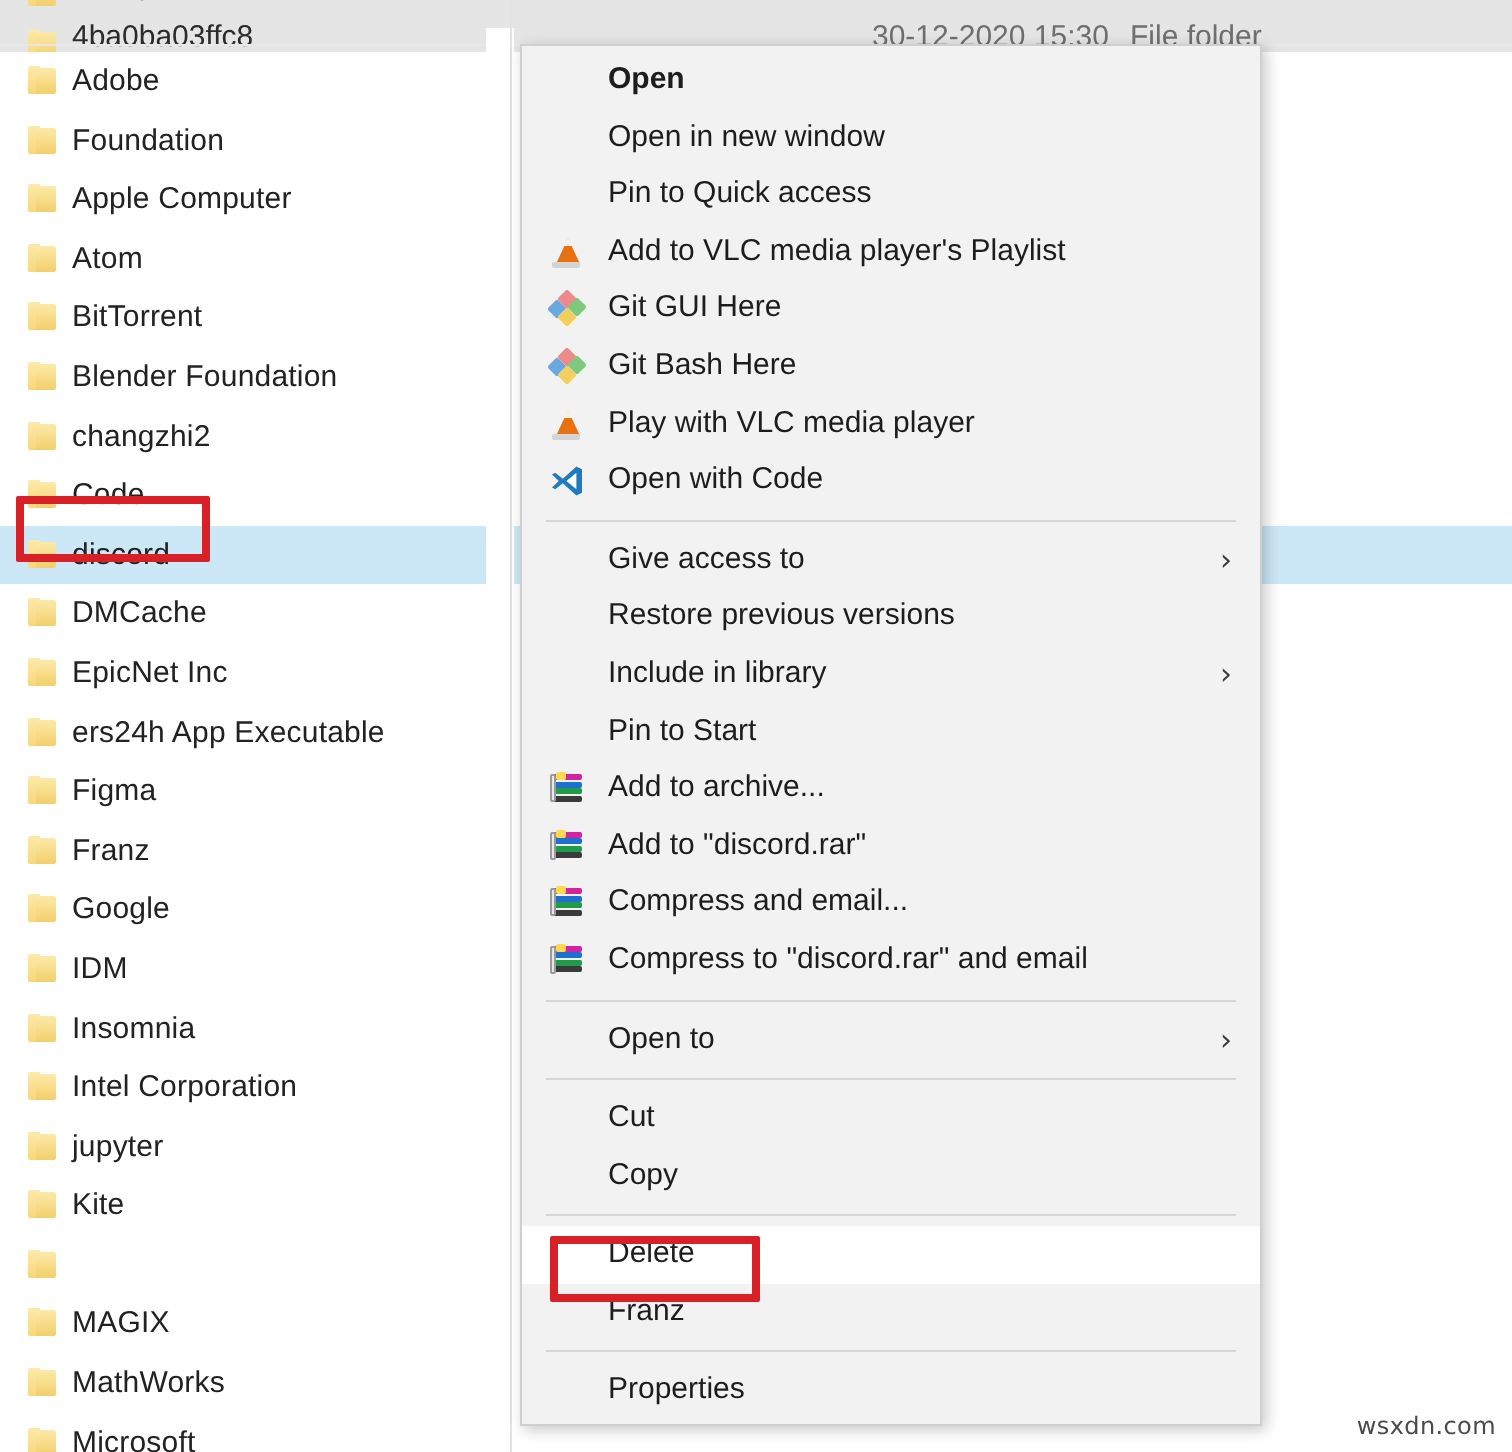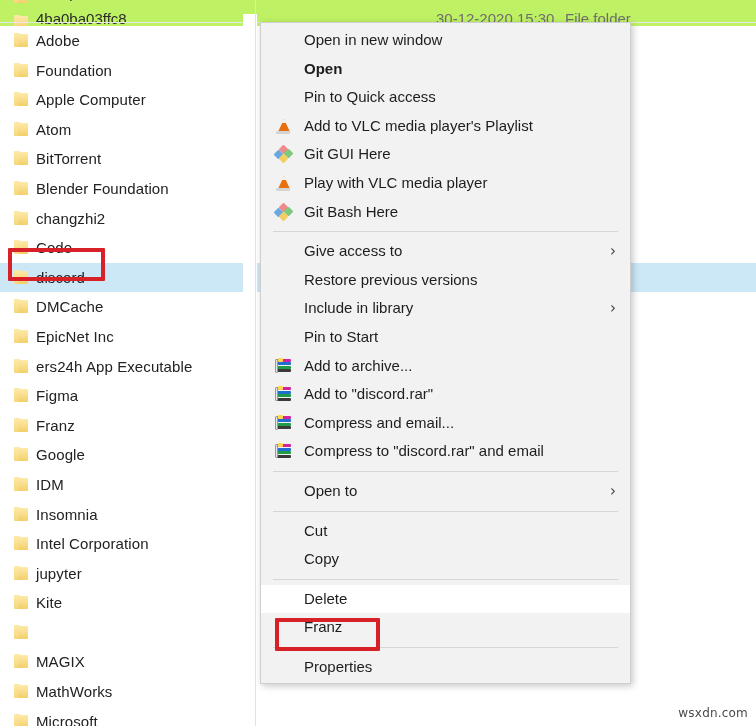--- a/index.html
+++ b/index.html
@@ -15,21 +15,21 @@
     overflow: hidden;
     position: relative;
     color: #1b1b1b;
   }
 
   #screen {
     position: absolute;
     left: 0; top: 0;
     width: 756px;
     height: 726px;
-    background: #bef264;
+    background: #e5e5e5;
     overflow: hidden;
   }
 
   
   #explorer {
     position: absolute;
     left: 0; top: 0;
     width: 756px;
     height: 726px;
     background: #ffffff;
@@ -500,45 +500,49 @@
     <div id="explorer-scrollbar">
       <div id="explorer-scroll-track"></div>
       <div id="explorer-scroll-thumb"></div>
     </div>
 
     <div class="pane-divider" style="left:255px;"></div>
   </div>
 
   <div style="position: absolute; left: 0px; top: 263px; width: 756px; height: 30px; background: rgb(204, 232, 247); z-index: 0;"></div>
     <div id="context-menu" style="z-index: 5;">
+      <div class="menu-item bold"><span>Open</span></div>
       <div class="menu-item"><span>Open in new window</span></div>
-      <div class="menu-item bold"><span>Open</span></div>
       <div class="menu-item"><span>Pin to Quick access</span></div>
       <div class="menu-item"><span class="mi-icon ico-vlc">
           <span class="cone"></span>
           <span class="tip"></span>
           <span class="base"></span>
         </span><span>Add to VLC media player's Playlist</span></div>
       <div class="menu-item"><span class="mi-icon ico-git">
           <i class="d1"></i>
           <i class="d2"></i>
           <i class="d3"></i>
           <i class="d4"></i>
         </span><span>Git GUI Here</span></div>
-      <div class="menu-item"><span class="mi-icon ico-vlc">
-          <span class="cone"></span>
-          <span class="tip"></span>
-          <span class="base"></span>
-        </span><span>Play with VLC media player</span></div>
       <div class="menu-item"><span class="mi-icon ico-git">
           <i class="d1"></i>
           <i class="d2"></i>
           <i class="d3"></i>
           <i class="d4"></i>
         </span><span>Git Bash Here</span></div>
+      <div class="menu-item"><span class="mi-icon ico-vlc">
+          <span class="cone"></span>
+          <span class="tip"></span>
+          <span class="base"></span>
+        </span><span>Play with VLC media player</span></div>
+      <div class="menu-item"><span class="mi-icon ico-code"><svg width="17" height="17" viewBox="0 0 17 17">
+            <path d="M13.2 1.2 L16 2.6 L16 14.4 L13.2 15.8 L6.4 9.6 L2.6 12.6 L1 11.7 L4.4 8.5 L1 5.3 L2.6 4.4 L6.4 7.4 Z" fill="#1f7ac0"></path>
+            <path d="M13.2 4.4 L13.2 12.6 L8.2 8.5 Z" fill="#ffffff"></path>
+          </svg></span><span>Open with Code</span></div>
       <div class="menu-sep"></div>
       <div class="menu-item"><span>Give access to</span><span class="submenu-arrow">›</span></div>
       <div class="menu-item"><span>Restore previous versions</span></div>
       <div class="menu-item"><span>Include in library</span><span class="submenu-arrow">›</span></div>
       <div class="menu-item"><span>Pin to Start</span></div>
       <div class="menu-item"><span class="mi-icon ico-rar">
           <b class="b1"></b>
           <b class="b2"></b>
           <b class="b3"></b>
           <b class="b4"></b>

